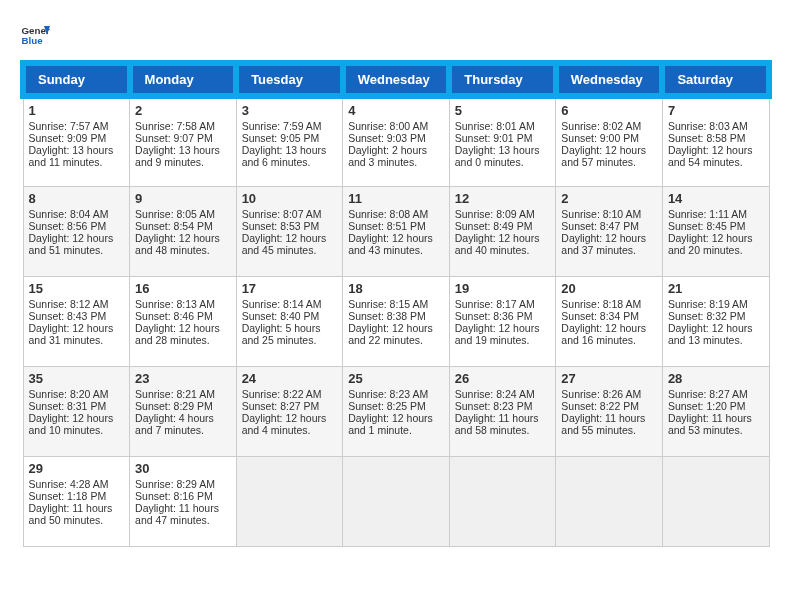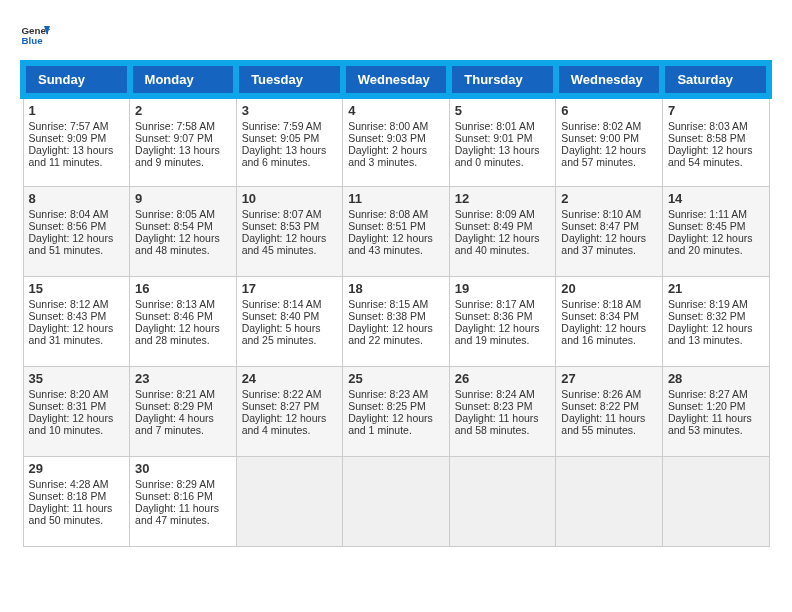--- a/index.html
+++ b/index.html
@@ -135,21 +135,21 @@
       <tr>
         <td><span class="day-num">35</span><span>Sunrise: 8:20 AM</span><br><span>Sunset: 8:31 PM</span><br><span>Daylight: 12 hours and 10 minutes.</span></td>
         <td><span class="day-num">23</span><span>Sunrise: 8:21 AM</span><br><span>Sunset: 8:29 PM</span><br><span>Daylight: 4 hours and 7 minutes.</span></td>
         <td><span class="day-num">24</span><span>Sunrise: 8:22 AM</span><br><span>Sunset: 8:27 PM</span><br><span>Daylight: 12 hours and 4 minutes.</span></td>
         <td><span class="day-num">25</span><span>Sunrise: 8:23 AM</span><br><span>Sunset: 8:25 PM</span><br><span>Daylight: 12 hours and 1 minute.</span></td>
         <td><span class="day-num">26</span><span>Sunrise: 8:24 AM</span><br><span>Sunset: 8:23 PM</span><br><span>Daylight: 11 hours and 58 minutes.</span></td>
         <td><span class="day-num">27</span><span>Sunrise: 8:26 AM</span><br><span>Sunset: 8:22 PM</span><br><span>Daylight: 11 hours and 55 minutes.</span></td>
         <td><span class="day-num">28</span><span>Sunrise: 8:27 AM</span><br><span>Sunset: 1:20 PM</span><br><span>Daylight: 11 hours and 53 minutes.</span></td>
       </tr>
       <tr>
-        <td><span class="day-num">29</span><span>Sunrise: 4:28 AM</span><br><span>Sunset: 8:18 PM</span><br><span>Daylight: 11 hours and 50 minutes.</span></td>
+        <td><span class="day-num">29</span><span>Sunrise: 4:28 AM</span><br><span>Sunset: 1:18 PM</span><br><span>Daylight: 11 hours and 50 minutes.</span></td>
         <td><span class="day-num">30</span><span>Sunrise: 8:29 AM</span><br><span>Sunset: 8:16 PM</span><br><span>Daylight: 11 hours and 47 minutes.</span></td>
         <td class="empty"></td>
         <td class="empty"></td>
         <td class="empty"></td>
         <td class="empty"></td>
         <td class="empty"></td>
       </tr>
     </tbody>
 </table>
 

